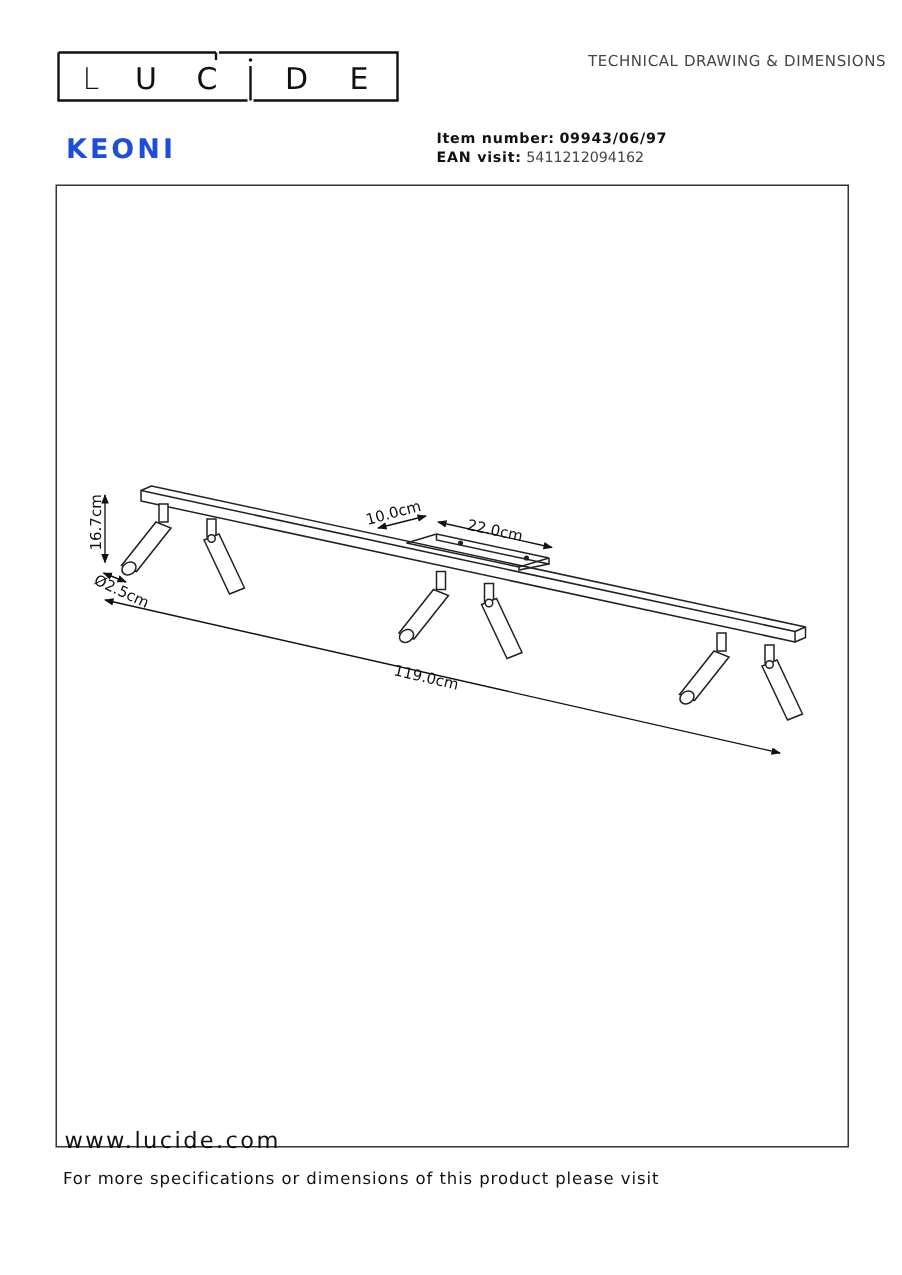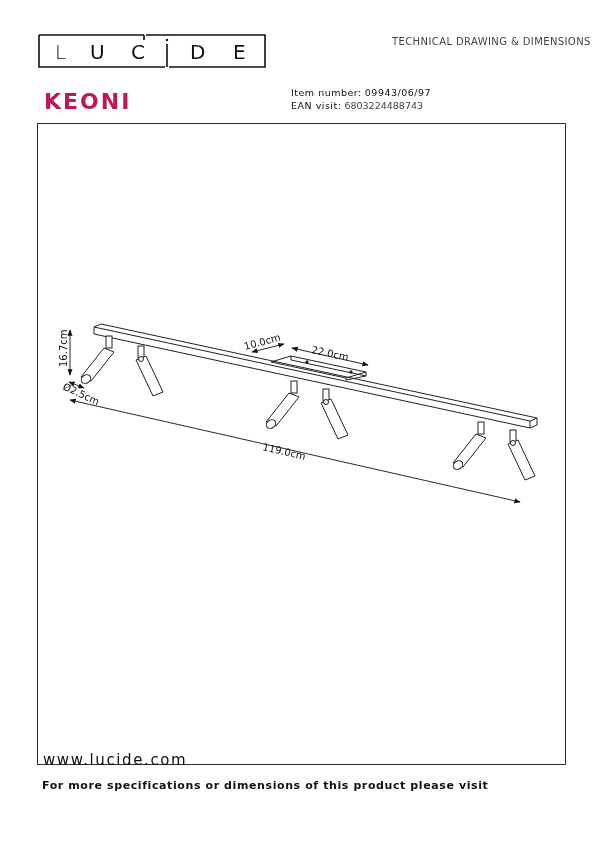--- a/index.html
+++ b/index.html
@@ -1,28 +1,28 @@
 <!DOCTYPE html>
 <html><head>
 <meta charset="utf-8">
 <style>
   html, body { margin:0; padding:0; background:#ffffff; }
   body { width:601px; height:850px; position:relative; overflow:hidden;
          font-family:"DejaVu Sans", sans-serif; color:#111; }
   .logo { position:absolute; left:38px; top:34px; width:228px; height:34px; }
   .logo svg { display:block; }
   .doc-type { position:absolute; left:376px; top:36px; font-size:10px; letter-spacing:0.4px; color:#444; white-space:nowrap;margin-left:16px; }
-  .product-name { position:absolute; left:44px; top:89px; font-size:22px; font-weight:bold; letter-spacing:2px; color:#be185d; }
+  .product-name { position:absolute; left:44px; top:89px; font-size:18px; font-weight:bold; letter-spacing:2px; color:#1d4ed8; }
   .meta { position:absolute; left:291px; top:86px; font-size:9.5px; line-height:13px; color:#111; }
-  .meta .k { font-weight:normal; letter-spacing:0.5px; }
+  .meta .k { font-weight:bold; letter-spacing:0.5px; }
   .meta .v { color:#444; }
-  .meta .vb { font-weight:normal; letter-spacing:0.5px;margin-top:36px; }
+  .meta .vb { font-weight:bold; letter-spacing:0.5px;margin-top:36px; }
   .frame { position:absolute; left:37px; top:123px; width:529px; height:642px; border:1.5px solid #333; box-sizing:border-box; }
   .drawing { position:absolute; left:0; top:0; }
-  .footer-text { position:absolute; left:42px; top:779px; font-size:11px; font-weight:bold; letter-spacing:0.6px; color:#111; white-space:nowrap; }
+  .footer-text { position:absolute; left:42px; top:779px; font-size:11px; font-weight:normal; letter-spacing:0.6px; color:#111; white-space:nowrap; }
   .footer-url { position:absolute; left:43px; top:751px; font-size:15px; font-weight:normal; letter-spacing:1.6px; color:#111; }
   .dim { font-family:"DejaVu Sans", sans-serif; font-size:10px; fill:#111; }
 </style>
 </head>
 <body>
 
 <div class="logo">
   <svg width="228" height="34" viewBox="0 0 228 34">
     <path d="M1 1 H106 M108 1 H227 V33 H131 M127 33 H1 V1" fill="none" stroke="#111" stroke-width="1.6"></path>
     <path d="M106 1 V6" stroke="#111" stroke-width="1.6"></path>
@@ -39,21 +39,21 @@
 <div class="doc-type">TECHNICAL DRAWING &amp; DIMENSIONS</div>
 <div class="product-name">KEONI</div>
 
 <div class="meta">
   <div>
     <span class="k">Item number:</span>
     <span class="vb">09943/06/97</span>
   </div>
   <div>
     <span class="k">EAN visit:</span>
-    <span class="v">6803224488743</span>
+    <span class="v">5411212094162</span>
   </div>
 </div>
 
 <div class="frame"></div>
 
 <svg class="drawing" width="601" height="850" viewBox="0 0 601 850">
   <defs>
     <marker id="arr" viewBox="0 0 10 10" refX="9" refY="5" markerWidth="7" markerHeight="7" orient="auto-start-reverse">
       <path d="M0 1 L10 5 L0 9 Z" fill="#111"></path>
     </marker>

